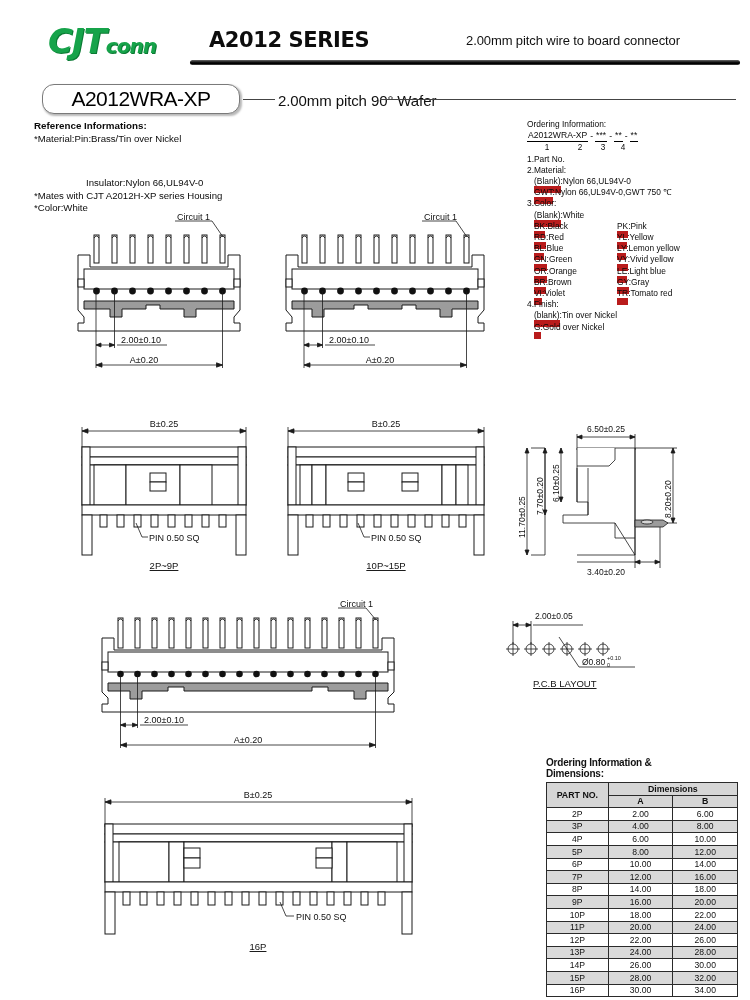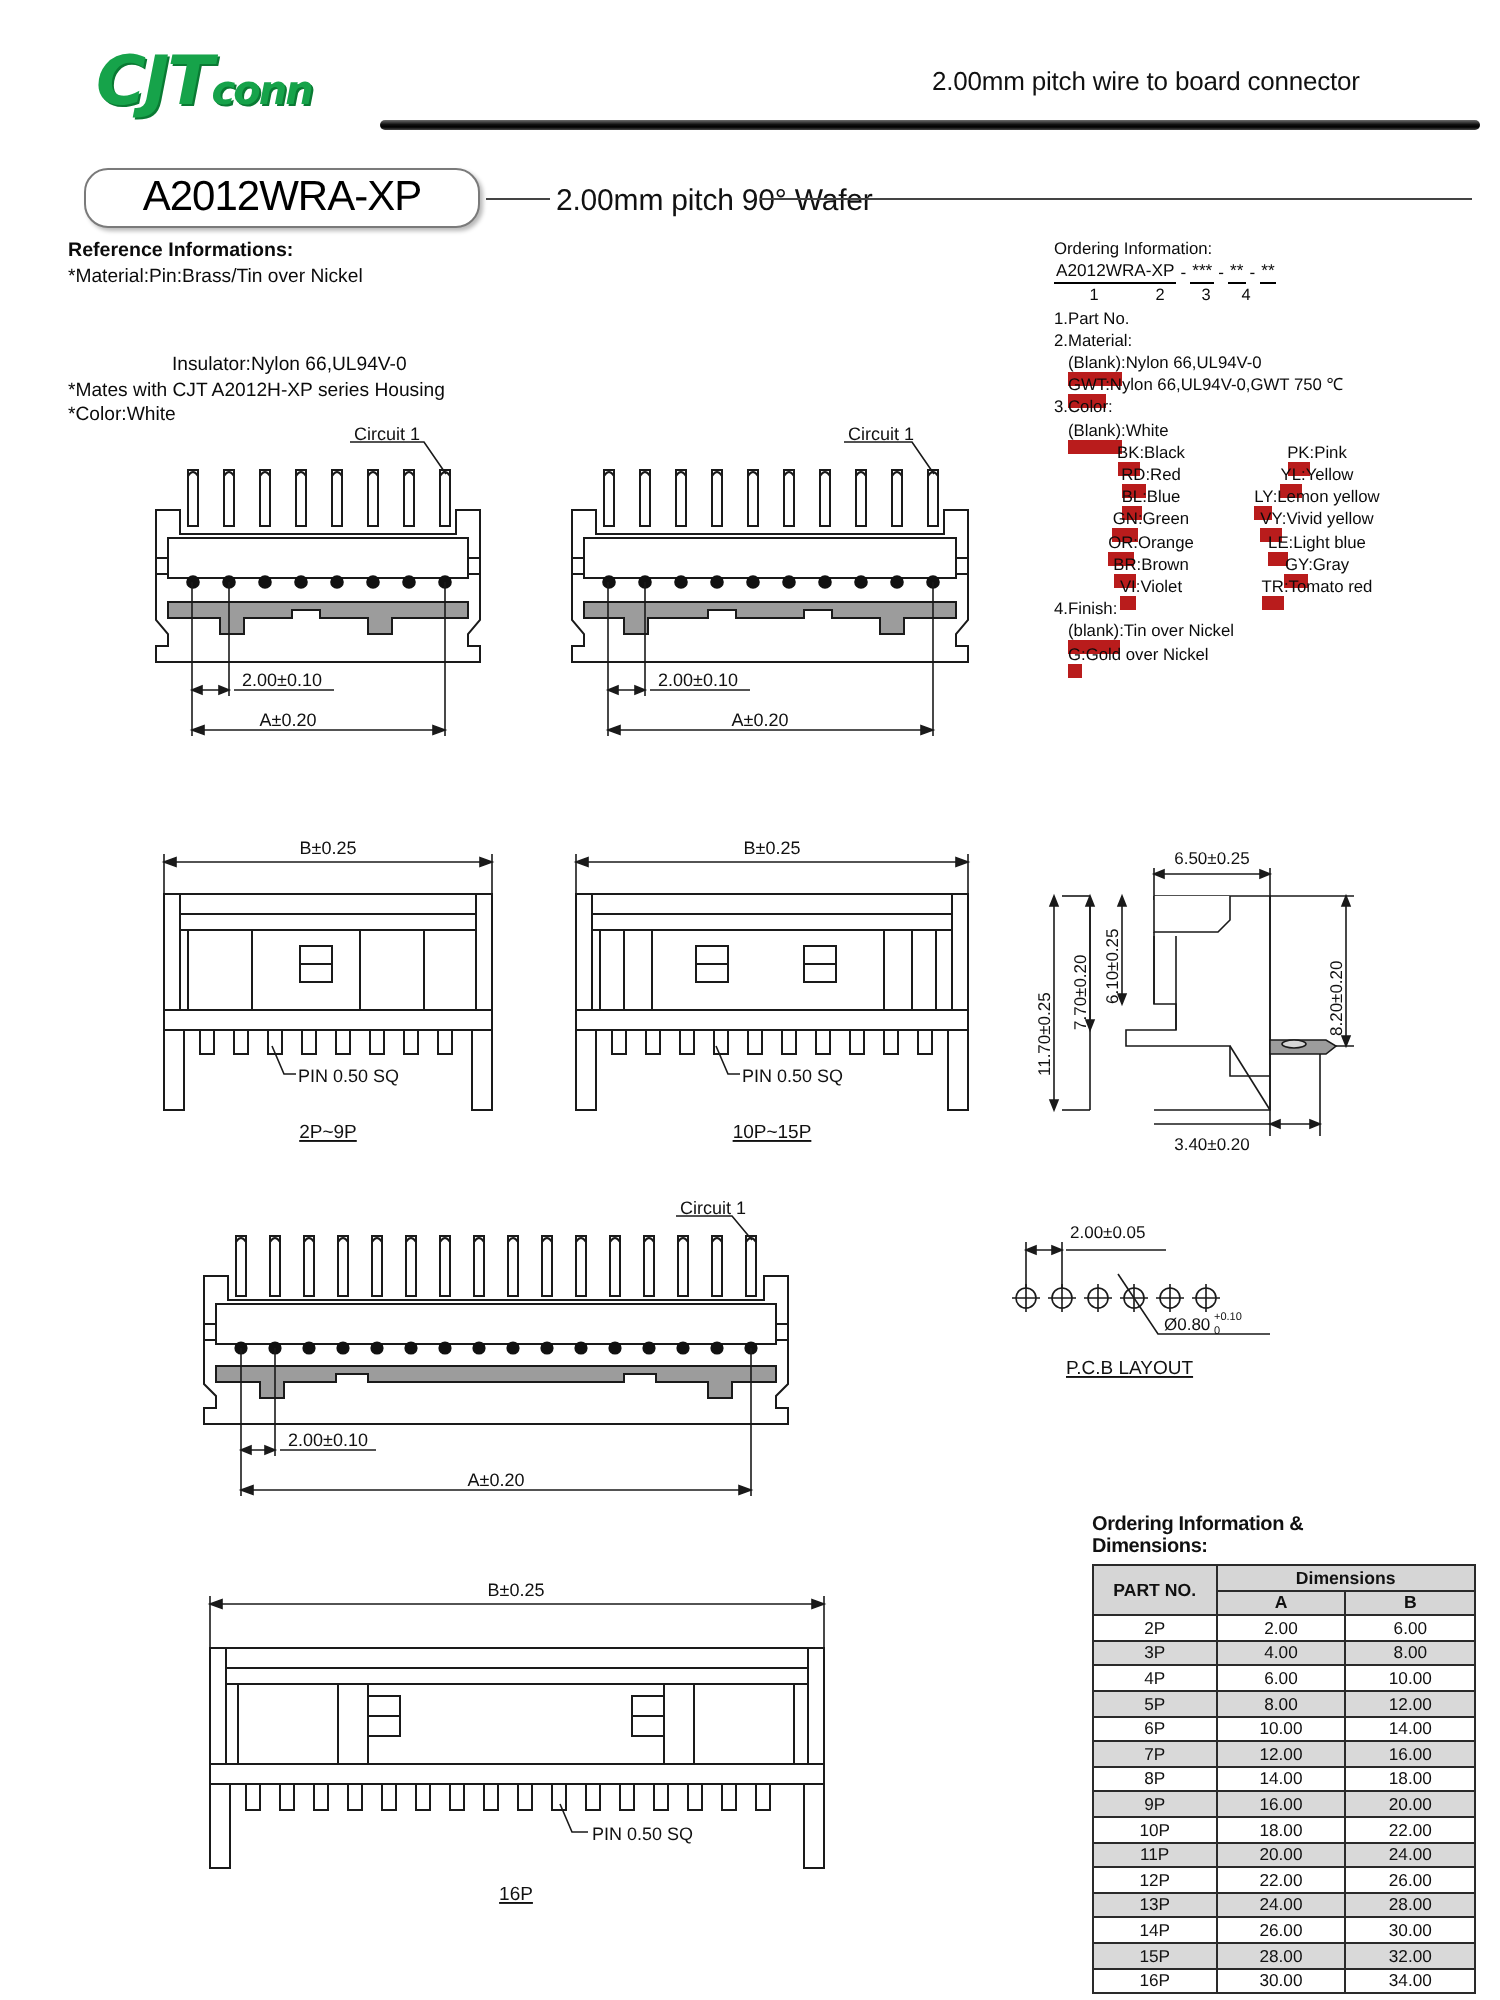--- a/index.html
+++ b/index.html
@@ -71,21 +71,21 @@
   .refinfo .ind { padding-left:52px;margin-top:32px; }
 
   
   .ordering { position:absolute; left:527px; top:119px; font-size:8.4px; line-height:11.2px; color:#0b0b0b; width:215px; }
   .ord-code { display:flex; align-items:flex-end; gap:0; font-size:8.6px; }
   .ord-code .seg { border-bottom:1px solid #000; padding:0 1px; }
   .ord-code .dash { padding:0 2px; }
   .ord-nums { display:flex; font-size:8.2px; margin-top:0px; }
   .u { border-bottom:7px solid #b91c1c; }
   .colorgrid { display:flex; }
-  .colorgrid .col { width:83px;text-align:center; }
+  .colorgrid .col { width:83px; }
   .indent { padding-left:7px; }
 
   
   svg { display:block; }
   .dwg { position:absolute; }
   text { font-family:"Liberation Sans", sans-serif; }
 
   
   .tblwrap { position:absolute; left:506px; top:757px; width:192px;padding-left:40px; }
   .tbltitle { font-size:10px; font-weight:bold; color:#111; margin-bottom:3px; letter-spacing:-0.2px; }
@@ -101,20 +101,21 @@
   .colpart { width:62px; }
   .colab { width:65px; }
 </style>
 </head>
 <body>
 
 <div class="page">
 
   <div class="header">
     <div class="logo"><span>CJT</span><span class="sub">conn</span></div>
+    <div class="series">A2012 SERIES</div>
     <div class="tagline">2.00mm pitch wire to board connector</div>
     <div class="headrule"></div>
   </div>
 
   <div class="pill">
     <span>A2012WRA-XP</span>
   </div>
   <div class="pill-line"></div>
   <div class="pill-caption">2.00mm pitch 90° Wafer</div>
   <div class="pill-line2"></div>

